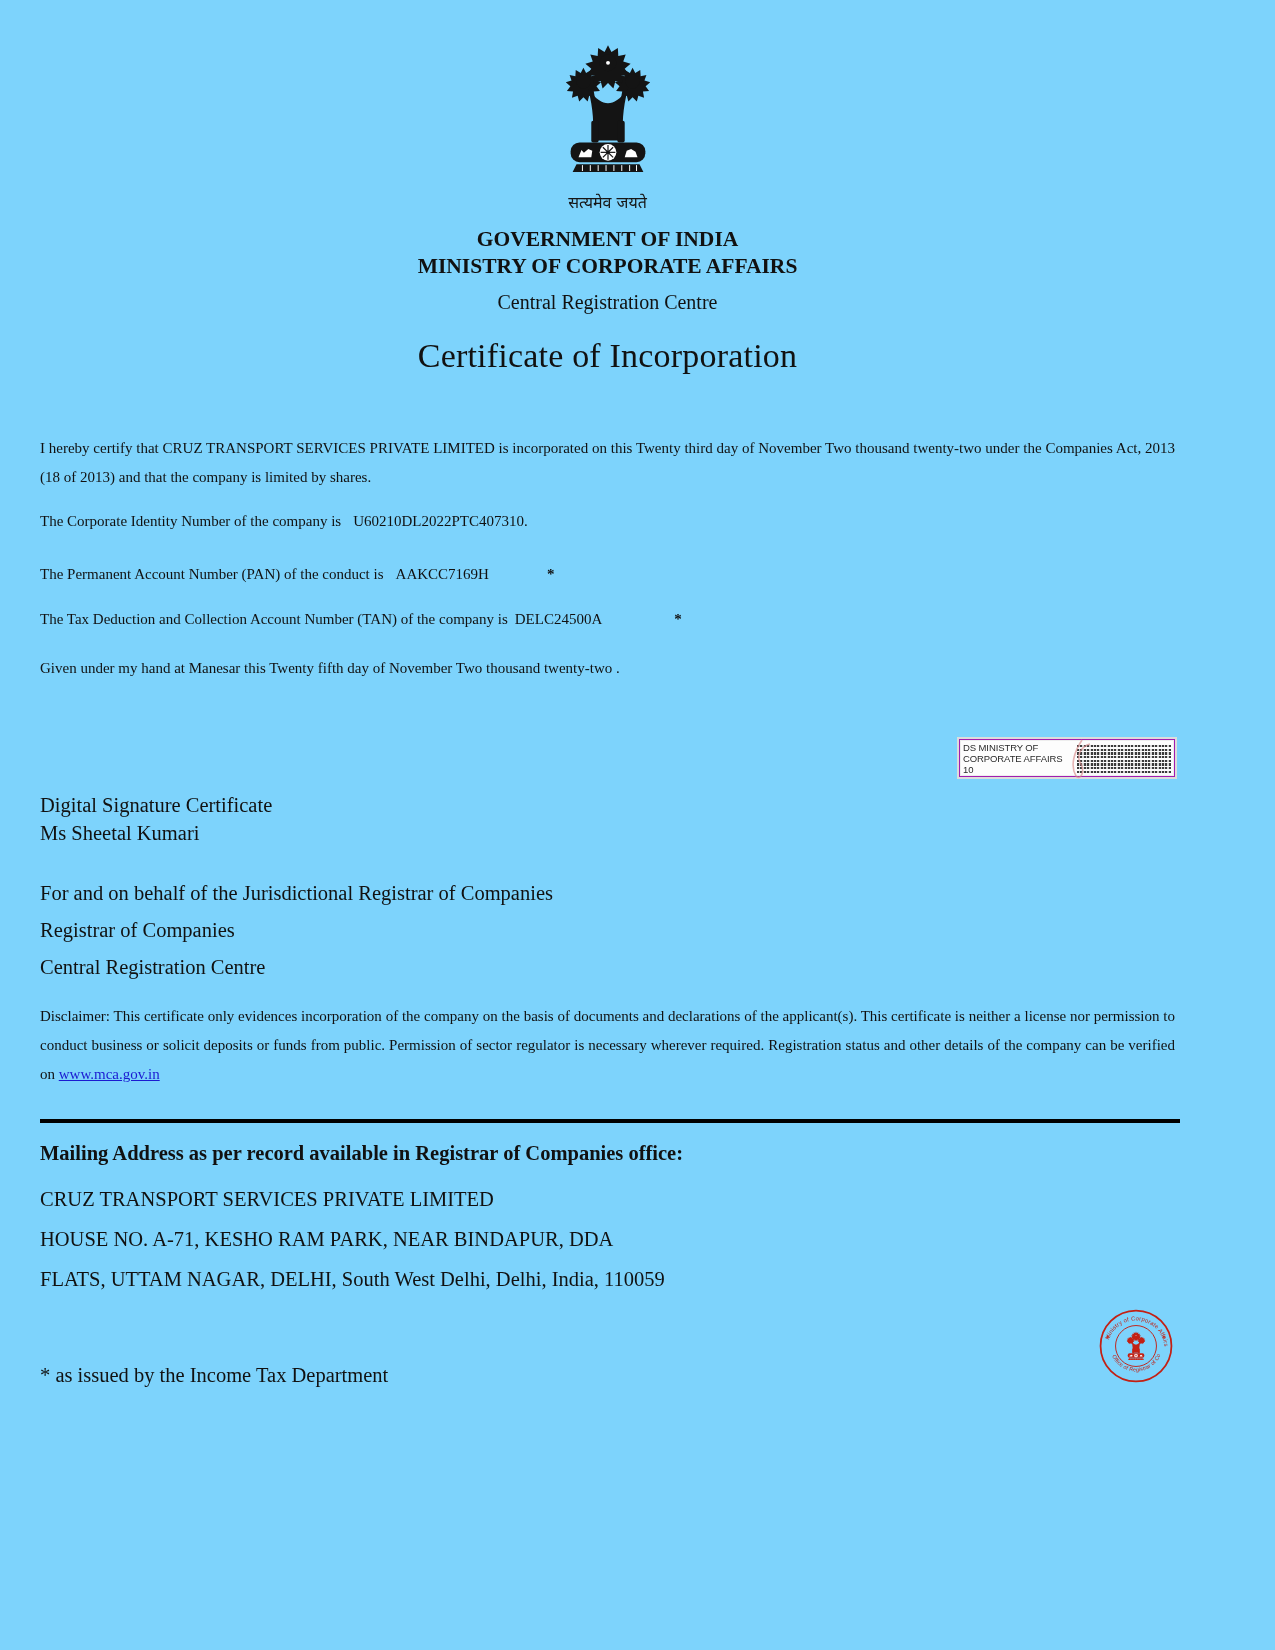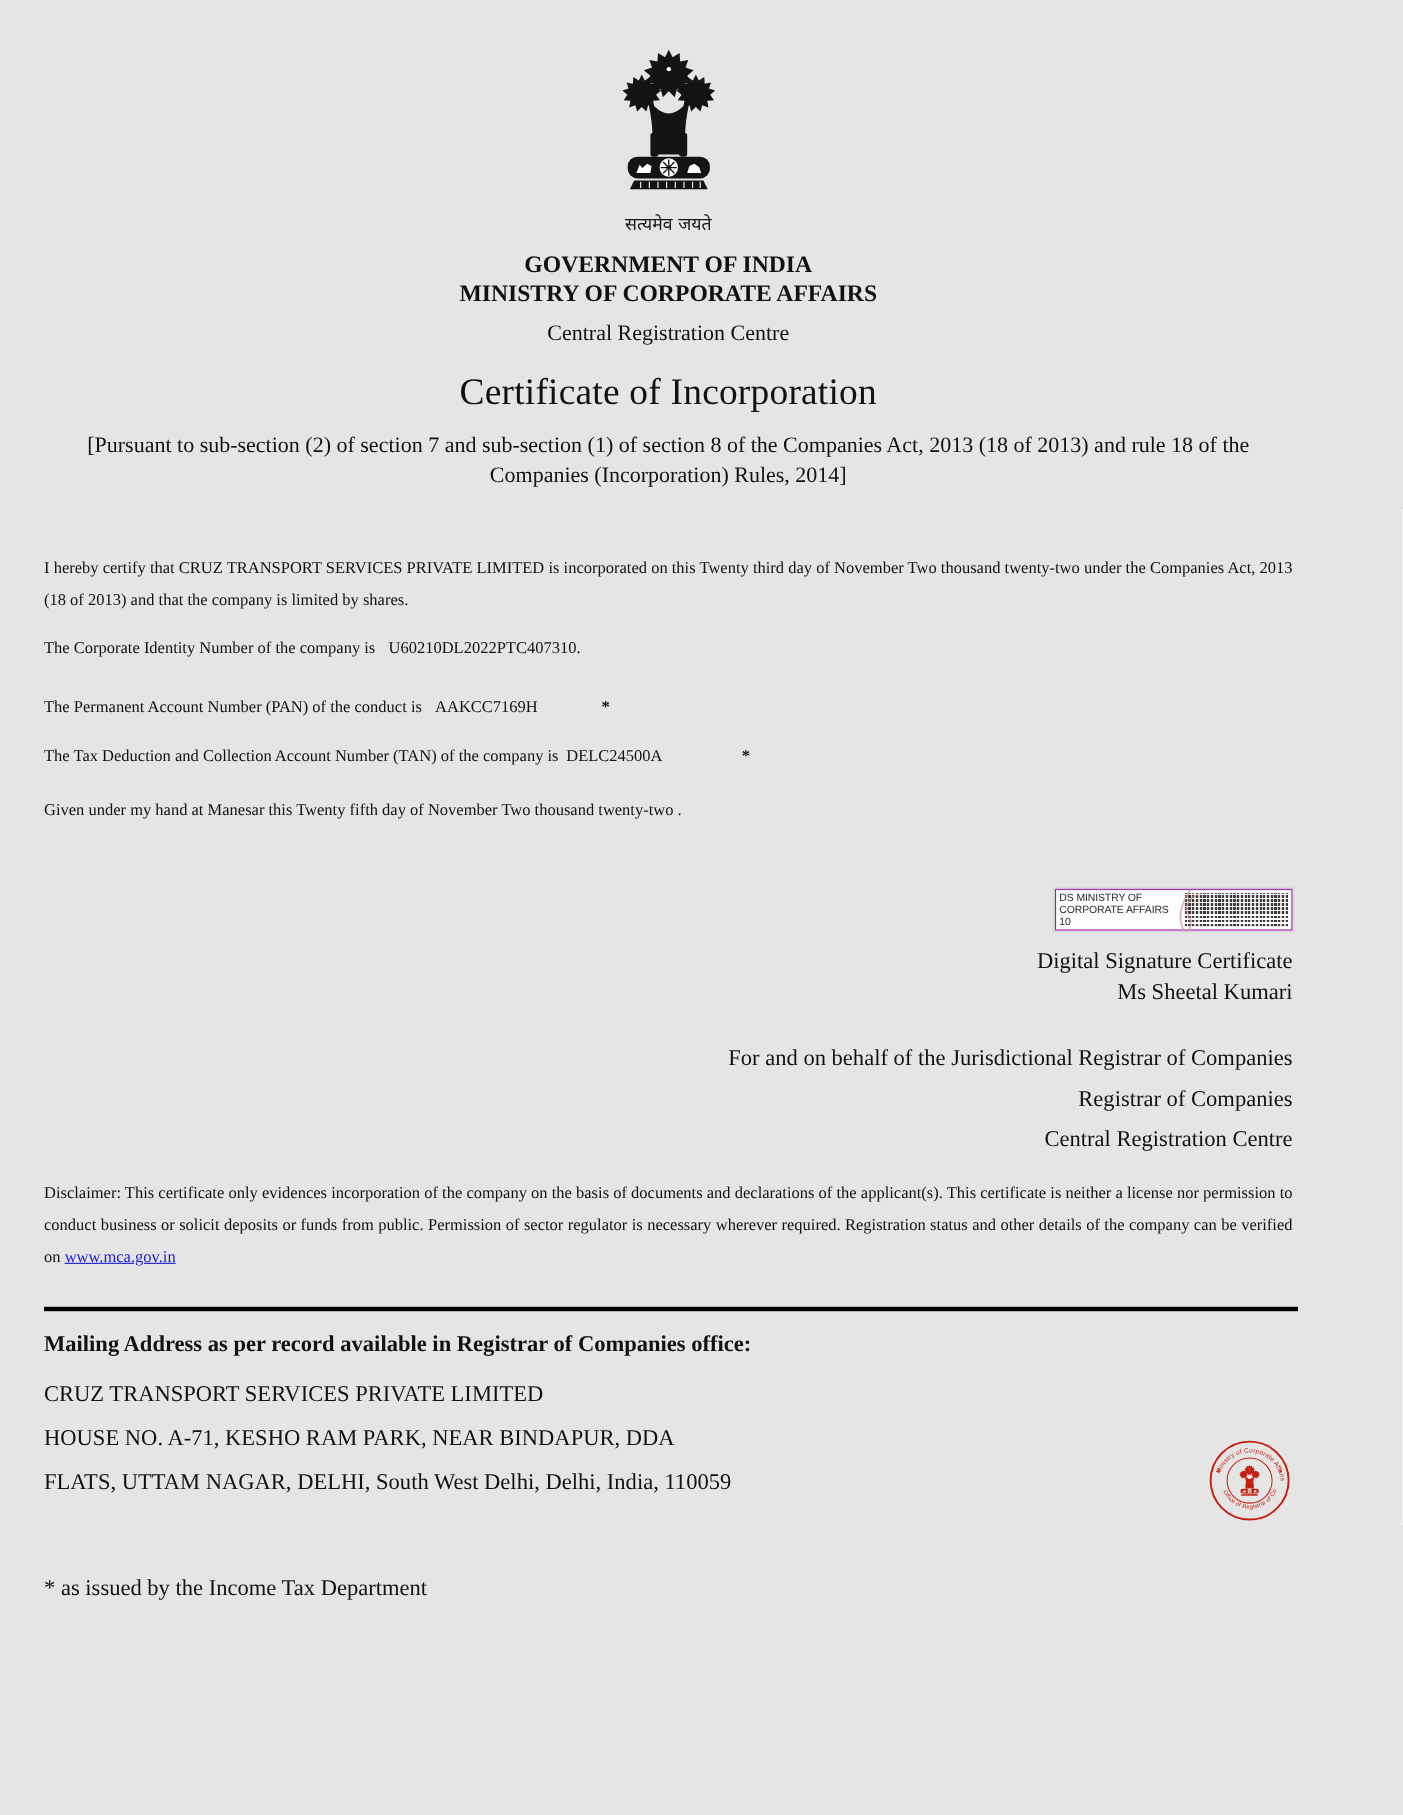--- a/index.html
+++ b/index.html
@@ -1,21 +1,21 @@
 <!DOCTYPE html>
 <html><head>
 <meta charset="utf-8">
 <style>
   html,body{margin:0;padding:0;background:#fff;}
   .page{
     position:relative;
     width:1275px;
     min-height:1650px;
     margin:0 auto;
-    background:#e5e5e5;
+    background:#7dd3fc;
     color:#111;
     font-family:"Liberation Serif","DejaVu Serif",serif;
     padding:0 100px 0 40px;
     box-sizing:border-box;
     overflow:hidden;
   }
   
   .emblem-wrap{margin:38px auto 0;text-align:center;}
   .emblem-svg{width:118px;height:150px;color:#141414;display:inline-block;}
   .emblem-caption{font-family:"DejaVu Sans","Liberation Sans",sans-serif;font-size:16px;line-height:20px;color:#161616;margin-top:1px;}
@@ -50,21 +50,21 @@
     width:112px;flex:0 0 auto;
   }
   .sig-noise{
     flex:1 1 auto;height:30px;margin-left:2px;
     background:
       repeating-linear-gradient(0deg, rgba(255,255,255,0) 0 2.3px, #fdfdfd 2.3px 3.7px),
       repeating-linear-gradient(90deg, rgba(25,25,25,.85) 0 2px, rgba(25,25,25,.18) 2px 3.4px);
   }
   .squiggle{position:absolute;left:92px;top:-4px;width:46px;height:46px;pointer-events:none;}
   
-  .r-block{text-align:right;}
+  .r-block{}
   .dsc{margin-top:14px;font-size:20.5px;line-height:28px;}
   .behalf{margin-top:28px;font-size:20.5px;line-height:37px;}
   
   .disclaimer{margin-top:16px;}
   .disclaimer a{text-decoration:underline;}
   
   .rule{margin-top:30px;margin-right:-5px;height:4px;background:#000;}
   .mail-head{margin-top:16px;font-size:20.5px;font-weight:bold;line-height:28px;}
   .addr{margin-top:12px;font-size:20.5px;line-height:40px;}
   .footnote{margin-top:62px;font-size:20.5px;line-height:29px;}
@@ -118,21 +118,20 @@
       </defs>
       <use href="#emblem-core"></use>
     </svg>
     <div class="emblem-caption">सत्यमेव जयते</div>
   </div>
 
   <div class="h-gov">GOVERNMENT OF INDIA</div>
   <div class="h-min">MINISTRY OF CORPORATE AFFAIRS</div>
   <div class="h-crc">Central Registration Centre</div>
   <div class="h-title">Certificate of Incorporation</div>
-  <div class="h-pursuant">[Pursuant to sub-section (2) of section 7 and sub-section (1) of section 8 of the Companies Act, 2013 (18 of 2013) and rule 18 of the Companies (Incorporation) Rules, 2014]</div>
 
   <p class="para certify"><span>I hereby certify that </span><span>CRUZ TRANSPORT SERVICES PRIVATE LIMITED</span><span> is incorporated on this Twenty third day of November Two thousand twenty-two under the Companies Act, 2013 (18 of 2013) and that the company is limited by shares.</span></p>
 
   <div class="line cin">
     <span>The Corporate Identity Number of the company is</span><span class="val-gap">U60210DL2022PTC407310.</span>
   </div>
 
   <div class="line pan">
     <span>The Permanent Account Number (PAN) of the conduct is</span><span class="bold val-gap">AAKCC7169H</span><span class="ast-pan">*</span>
   </div>

